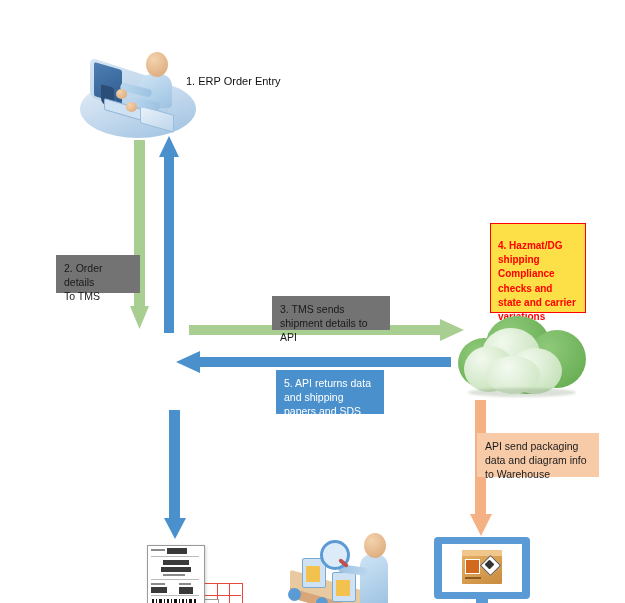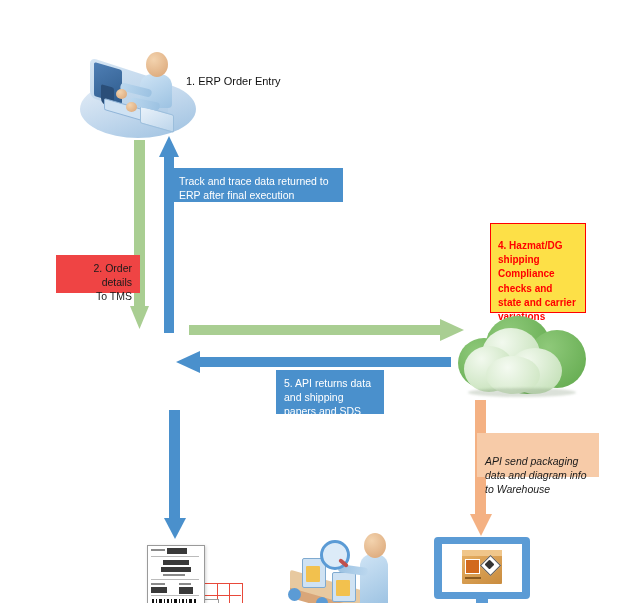--- a/index.html
+++ b/index.html
@@ -4,22 +4,22 @@
 <style>
   html,body{margin:0;padding:0;background:#ffffff;}
   body{width:625px;height:603px;position:relative;overflow:hidden;
        font-family:"Liberation Sans",sans-serif;}
   #stage{position:absolute;left:0;top:0;width:625px;height:603px;margin-top:40px;}
   .abs{position:absolute;}
 
   
   .box{position:absolute;box-sizing:border-box;font-size:10.5px;line-height:1.33;}
   .box-blue{background:#4A90CC;color:#ffffff;padding:7px 8px;}
-  .box-green{background:#ef4444;color:#1a1a1a;padding:7px 8px;text-align:right;}
-  .box-orange{background:#F7CBA8;color:#1a1a1a;padding:22px 8px;font-style:italic;}
+  .box-green{background:#737373;color:#1a1a1a;padding:7px 8px;}
+  .box-orange{background:#F7CBA8;color:#1a1a1a;padding:7px 8px;}
   .box-red{background:#fde047;color:#FF0000;border:1px solid #FF0000;padding:15px 7px;
            font-size:10px;line-height:1.42;font-weight:bold;}
 
   .plainlabel{position:absolute;font-size:11px;color:#111;}
 
   
   svg.arrows{position:absolute;left:0;top:0;width:625px;height:603px;overflow:visible;}
 
   
   .monitor{position:absolute;}
@@ -128,25 +128,25 @@
     <div class="abs skin" style="left:38px;top:41px;width:11px;height:10px;border-radius:50%;
          background:radial-gradient(circle at 35% 30%,#F3D3AE,#D9A374);"></div>
     <div class="abs" style="left:52px;top:52px;width:30px;height:8px;border-radius:5px;
          background:linear-gradient(90deg,#BBD7EE,#9CC2E2);transform:rotate(12deg);"></div>
     <div class="abs skin" style="left:48px;top:54px;width:11px;height:10px;border-radius:50%;
          background:radial-gradient(circle at 35% 30%,#F3D3AE,#D9A374);"></div>
   </div>
 
   <div class="plainlabel" style="left:186px;top:35px;">1. ERP Order Entry</div>
 
-  <div class="box box-blue" style="left:171px;top:128px;width:172px;height:34px;">Track and trace data returned to ERP after final execution</div>
 
   <div class="box box-green" style="left:56px;top:215px;width:84px;height:38px;white-space:pre-line;">2. Order details
 To TMS</div>
 
+  <div class="box box-green" style="left:272px;top:256px;width:118px;height:34px;">3. TMS sends shipment details to API</div>
 
   <div class="box box-red" style="left:490px;top:183px;width:96px;height:90px;">4. Hazmat/DG shipping Compliance checks and state and carrier variations</div>
 
   <div class="box box-blue" style="left:276px;top:330px;width:108px;height:44px;">5. API returns data and shipping papers and SDS</div>
 
   <div class="box box-orange" style="left:477px;top:393px;width:122px;height:44px;">API send packaging data and diagram info to Warehouse</div>
 
 
 
   <div class="abs" style="left:452px;top:276px;width:140px;height:86px;">

